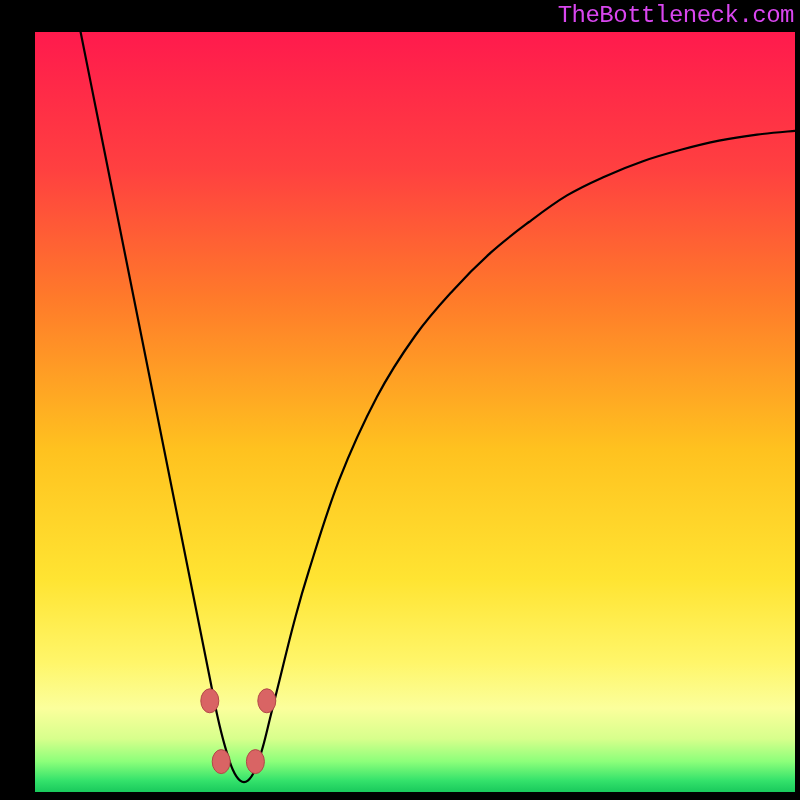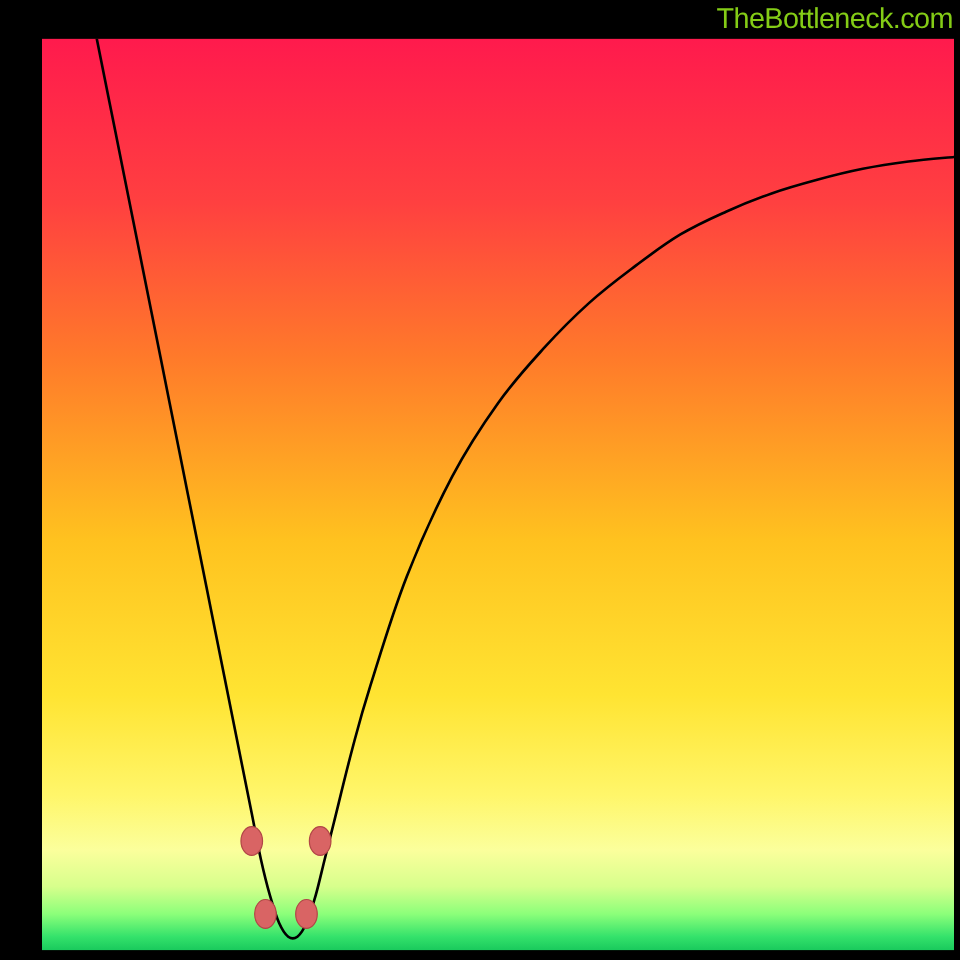--- a/index.html
+++ b/index.html
@@ -27,23 +27,24 @@
   }
   svg {
     display: block;
     width: 100%;
     height: 100%;
   }
   .watermark {
     position: absolute;
     top: 2px;
     right: 6px;
-    color: #84cc16;
+    color: #d946ef;
     font-size: 24px;
     letter-spacing: -0.5px;
+    font-family: Liberation Mono, monospace;
   }
 </style>
 </head>
 <body>
 <div class="outer">
   <div class="watermark">
     <span>TheBottleneck.com</span>
   </div>
 
   <div class="plot">

